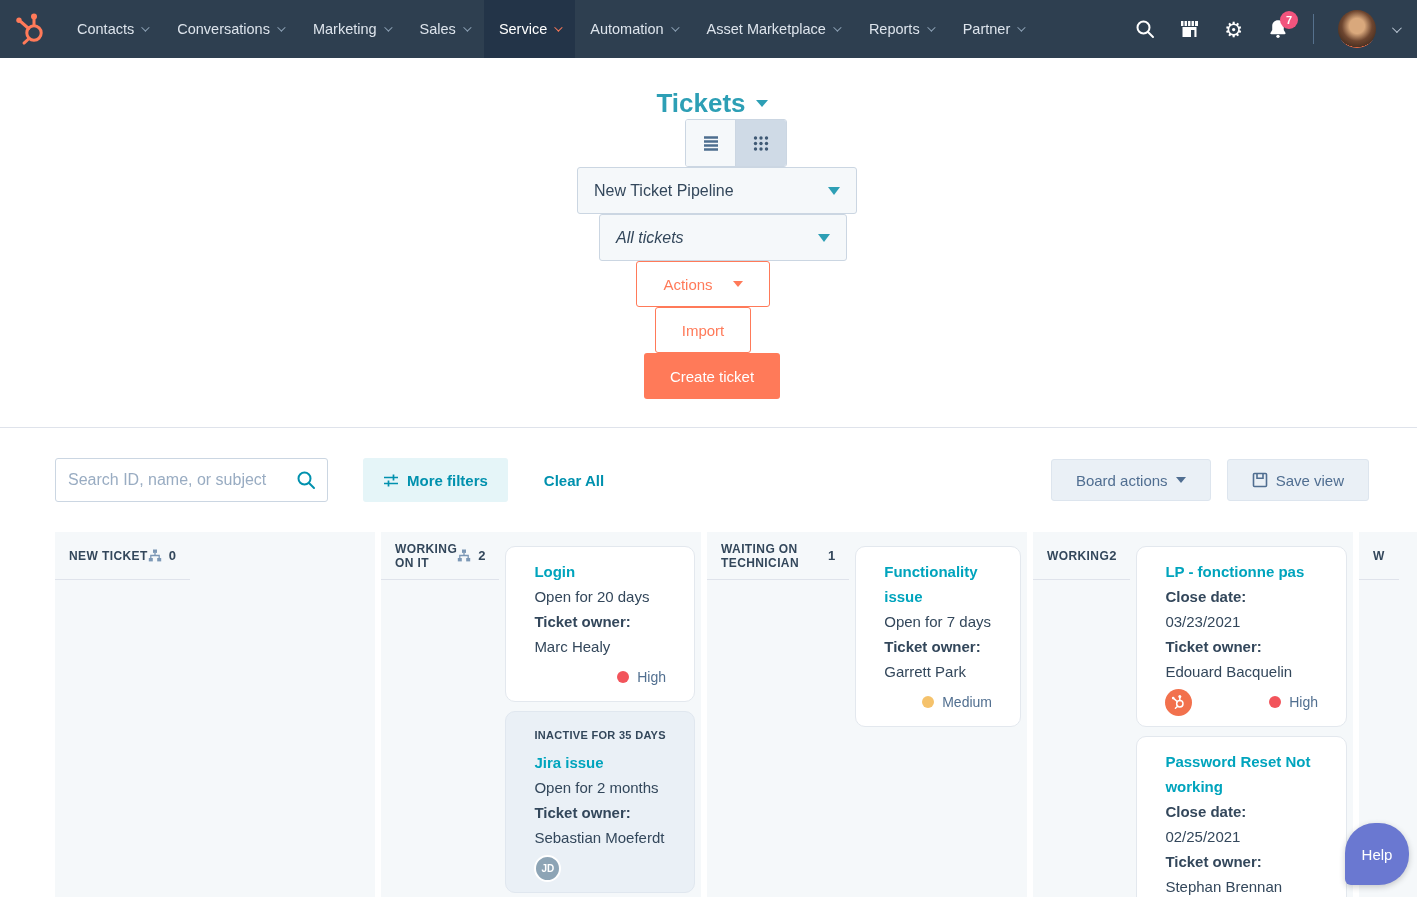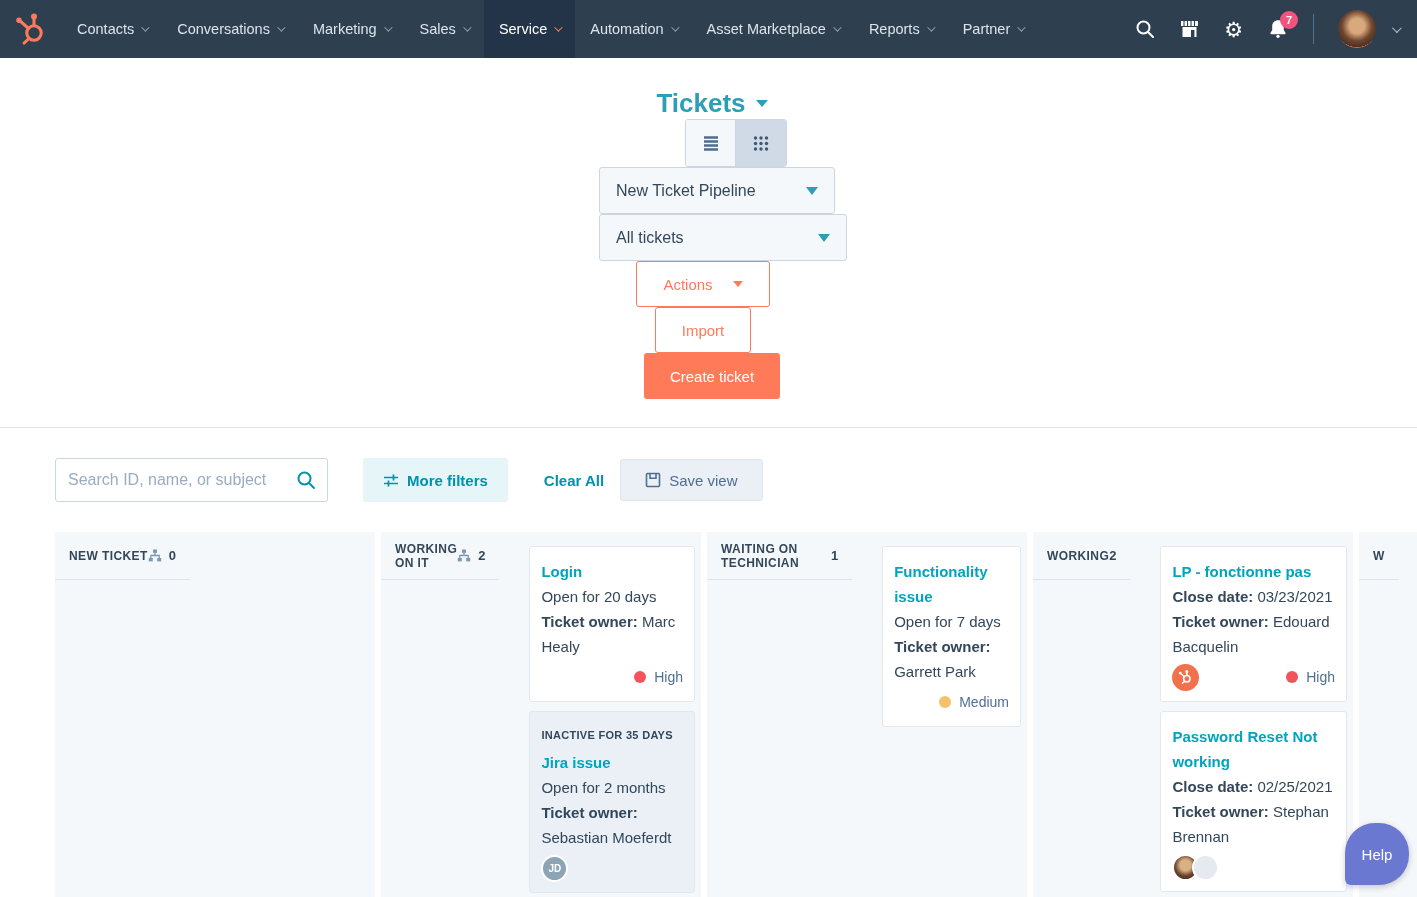--- a/index.html
+++ b/index.html
@@ -36,22 +36,22 @@
     border-top:7px solid currentColor; display:inline-block; }
   .view-toggle { display:flex; margin-left:48px; border:1px solid #cbd6e2; border-radius:3px; overflow:hidden; }
   .view-btn { width:50px; height:46px; background:#f5f8fa; display:flex; align-items:center; justify-content:center;
     cursor:pointer; border-right:1px solid #cbd6e2; }
   .view-btn:last-child { border-right:none; }
   .view-btn.active { background:#cfdae6; }
   .select { height:47px; background:#f5f8fa; border:1px solid #cbd6e2; border-radius:3px; display:flex;
     align-items:center; justify-content:space-between; padding:0 16px; font-size:16px; color:#33475b;
     cursor:pointer; }
   .select .caret { color:#2d9fb5; border-top-width:8px; border-left-width:6px; border-right-width:6px; }
-  .sel-pipeline { width:236px; margin-left:10px;text-align:right; }
-  .sel-view { width:248px; margin-left:22px; }
+  .sel-pipeline { width:280px; margin-left:10px;text-align:right; }
+  .sel-view { width:248px; margin-left:22px;font-style:italic; }
   .toolbar-spacer { flex:1; }
   .btn { border-radius:3px; font-size:15px; display:flex; align-items:center; justify-content:center;
     gap:8px; cursor:pointer; white-space:nowrap; }
   .btn-outline { border:1px solid #ff7a59; color:#ff7a59; background:#fff; height:46px; padding:0 26px; }
   .btn-outline .caret { border-top-width:6px; border-left-width:5px; border-right-width:5px; }
   .btn-primary { background:#ff7a59; color:#fff; height:46px; padding:0 26px; font-weight:500; }
   .btn-actions { margin-right:18px;gap:20px; }
   .btn-import { margin-right:18px; }
 
   .hr { height:1px; background:#dfe3eb; width:100%; }
@@ -73,22 +73,22 @@
   
   .board { margin-left:55px; height:603px; overflow:hidden; }
   .board-inner { display:flex; gap:6px; height:100%; width:1700px; }
   .col { flex:0 0 320px; background:#f5f8fa; display:flex; flex-direction:row; }
   .col-head { height:48px; display:flex; align-items:center; padding:0 14px; border-bottom:1px solid #dfe3eb; }
   .col-name { font-size:12px; font-weight:700; color:#33475b; letter-spacing:.4px; }
   .col-head-right { margin-left:auto; display:flex; align-items:center; gap:7px; }
   .col-count { font-size:13px; font-weight:600; color:#33475b; }
   .col-cards { padding:14px 6px; display:flex; flex-direction:column; gap:9px; overflow:hidden; }
 
-  .card { background:#fff; border:1px solid #e3e8ee; border-radius:3px; padding:12px 11px 10px;
-    font-size:15px; line-height:25px; cursor:pointer;margin-left:24px; }
+  .card { background:#fff; border:1px solid #e3e8ee; border-radius:10px; padding:12px 28px 10px;
+    font-size:15px; line-height:25px; cursor:pointer; }
   .card.inactive { background:#eaf0f6; border-color:#e0e7ef; }
   .card-banner { font-size:11px; font-weight:700; color:#33475b; letter-spacing:.3px; line-height:18px; margin:2px 0 6px; }
   .card-title { color:#00a4bd; font-weight:600; }
   .card-line b { font-weight:700; }
   .card-footer { display:flex; align-items:center; justify-content:space-between; margin-top:4px; min-height:28px; }
   .foot-left { display:flex; align-items:center; }
   .foot-right { display:flex; align-items:center; gap:8px; margin-left:auto; }
   .dot { width:12px; height:12px; border-radius:50%; display:inline-block; }
   .dot-high { background:#f2545b; }
   .dot-medium { background:#f5c26b; }
@@ -252,20 +252,24 @@
 
   <div class="btn btn-morefilters">
     <svg width="16" height="15" viewBox="0 0 16 15" stroke="#0091ae" stroke-width="1.7" fill="none">
       <path d="M1 4.5h14M1 10.5h14M10.5 1.5v6M5.5 7.5v6"></path>
     </svg>
     <span>More filters</span>
   </div>
 
   <span class="link-clear">Clear All</span>
 
+  <div class="btn btn-gray btn-board-actions">
+    <span>Board actions</span>
+    <span class="caret"></span>
+  </div>
   <div class="btn btn-gray btn-save-view">
     <svg width="16" height="16" viewBox="0 0 16 16" fill="none" stroke="#506e91" stroke-width="1.6">
       <rect x="1.5" y="1.5" width="13" height="13" rx="1"></rect>
       <path d="M5 1.8v4.4h6V1.8"></path>
     </svg>
     <span>Save view</span>
   </div>
 </div>
 
 <div class="board">

